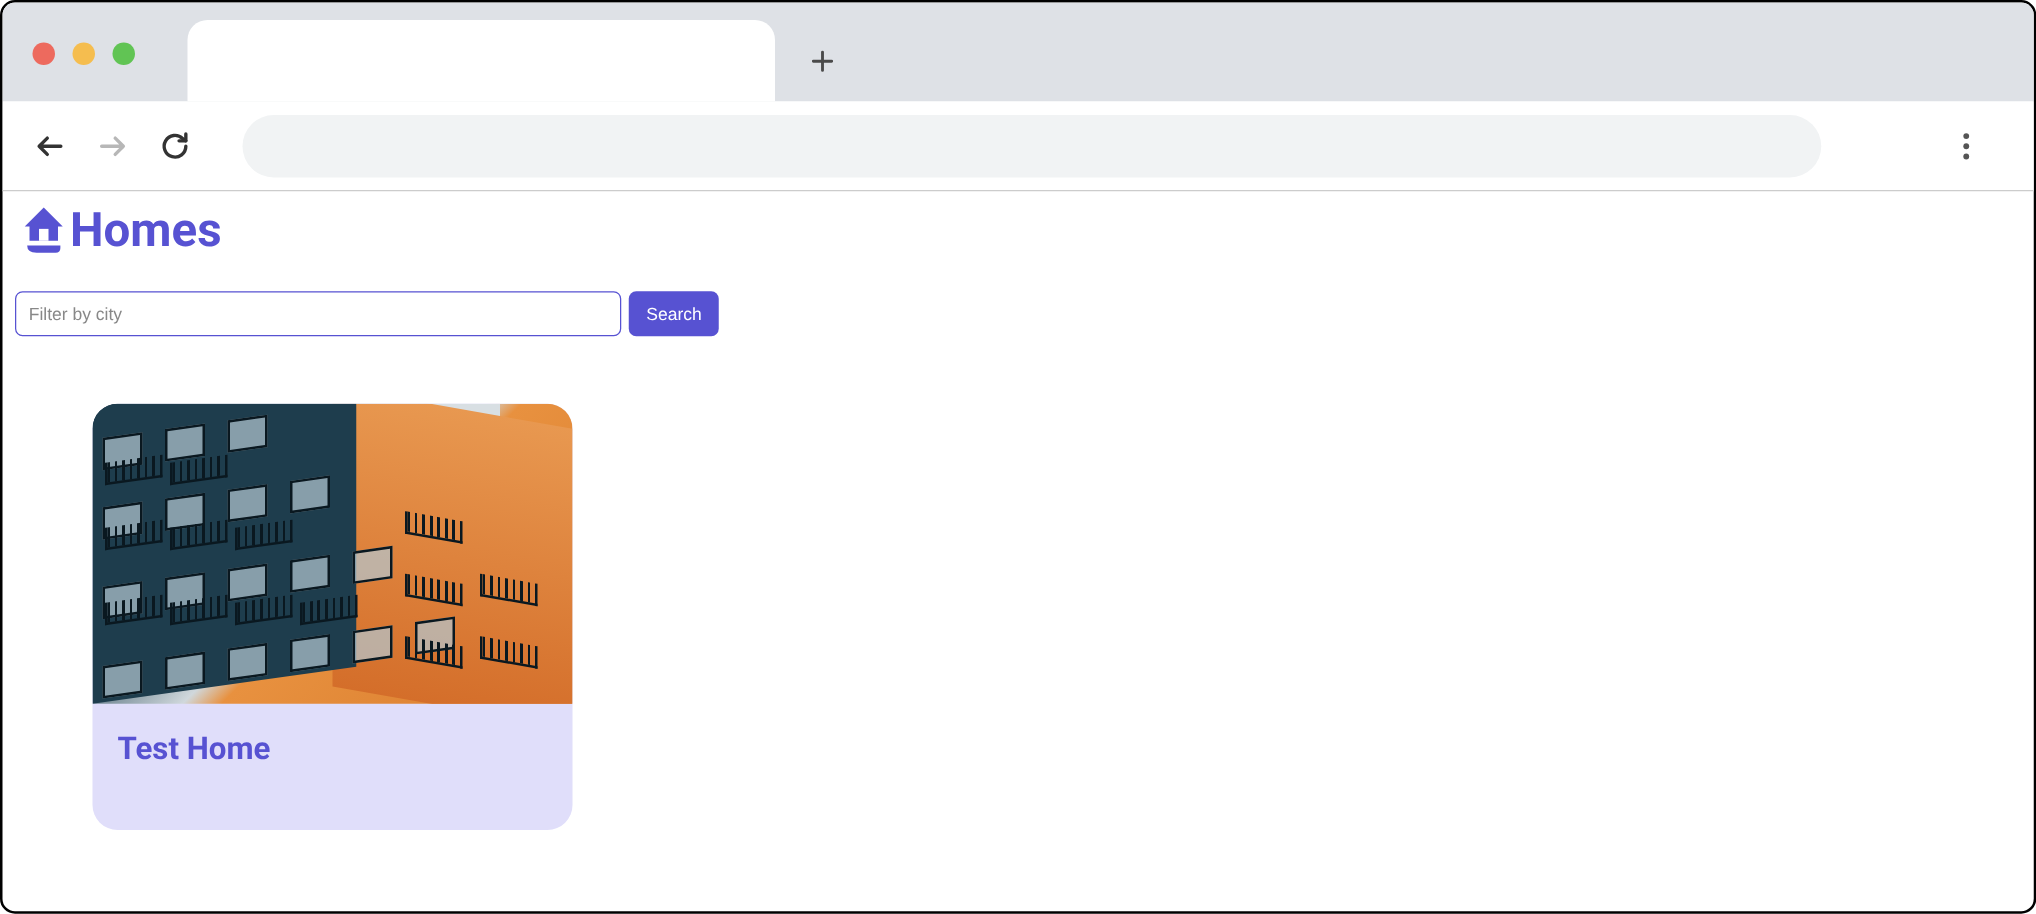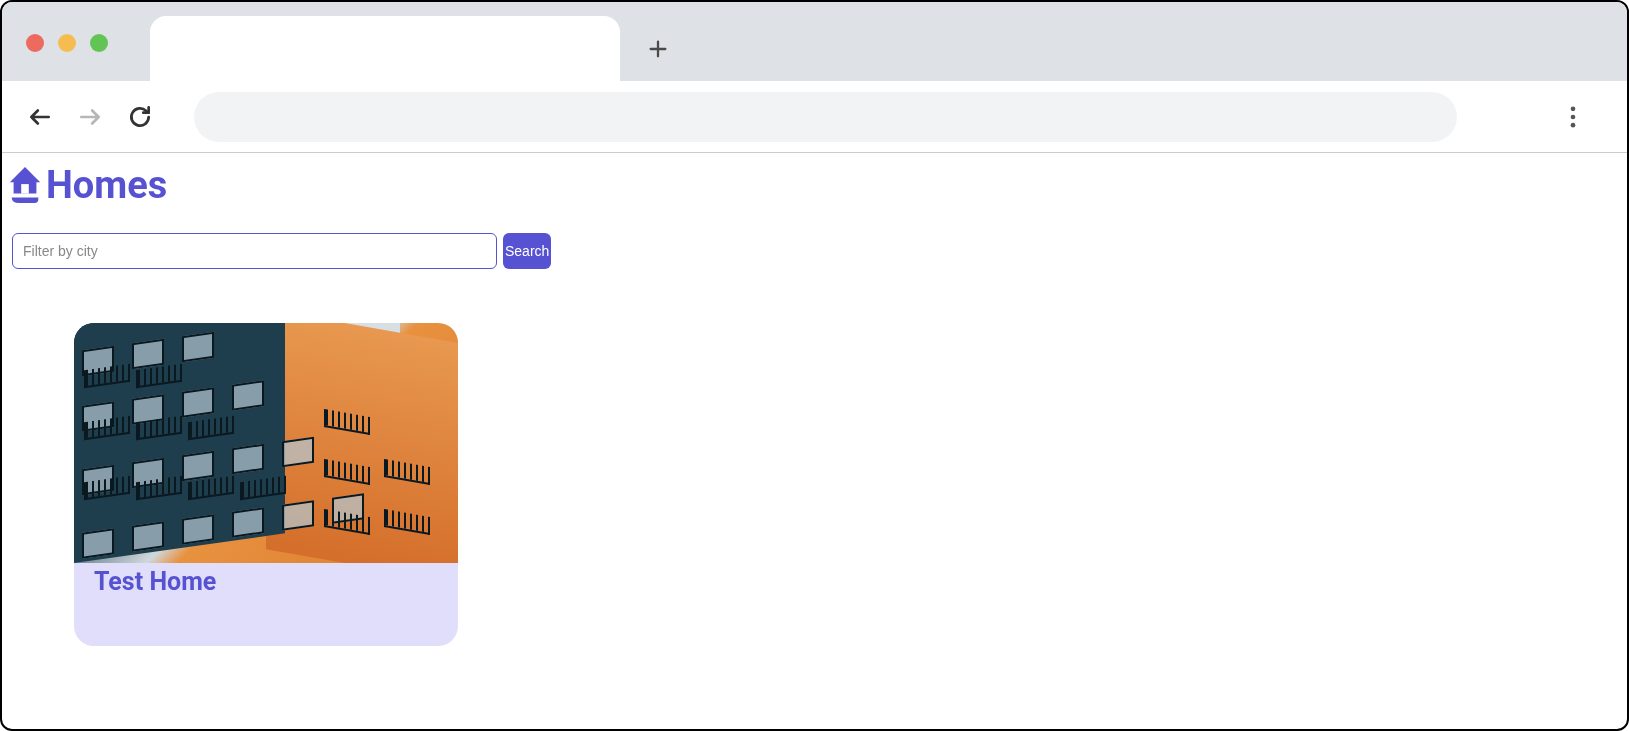--- a/index.html
+++ b/index.html
@@ -125,22 +125,22 @@
       margin-right: 16px;
     }
     
     
     .page-content {
       padding: 0;
     }
     
     .brand-header {
       display: flex;
-      align-items: flex-end;
-      padding: 10px 10px 18px 4px;
+      align-items: center;
+      padding: 10px 10px 18px 14px;
       gap: 2px;
     }
     
     .brand-logo {
       width: 38px;
       height: 42px;
     }
     
     .brand-name {
       font-size: 38px;
@@ -167,21 +167,21 @@
     
     .filter-input::placeholder {
       color: #888;
     }
     
     .search-btn {
       background: #5752d2;
       color: #fff;
       border: none;
       border-radius: 6px;
-      padding: 10px 2px;
+      padding: 10px 14px;
       font-size: 14px;
       font-weight: 500;
       cursor: pointer;
     }
     
     .listings {
       padding: 46px 72px;
       display: flex;
       flex-wrap: wrap;
       gap: 40px;
@@ -259,21 +259,21 @@
     .balcony {
       position: absolute;
       width: 46px;
       height: 18px;
       border: 2px solid #0a1820;
       border-top: none;
       background: repeating-linear-gradient(to right, #0a1820 0, #0a1820 2px, transparent 2px, transparent 6px);
     }
     
     .listing-info {
-      padding: 4px 20px 34px 20px;
+      padding: 22px 20px 34px 20px;
       border-radius: 15px;
     }
     
     .listing-title {
       font-size: 25px;
       font-weight: 700;
       color: #5752d2;
       margin-bottom: 16px;
     }
     

